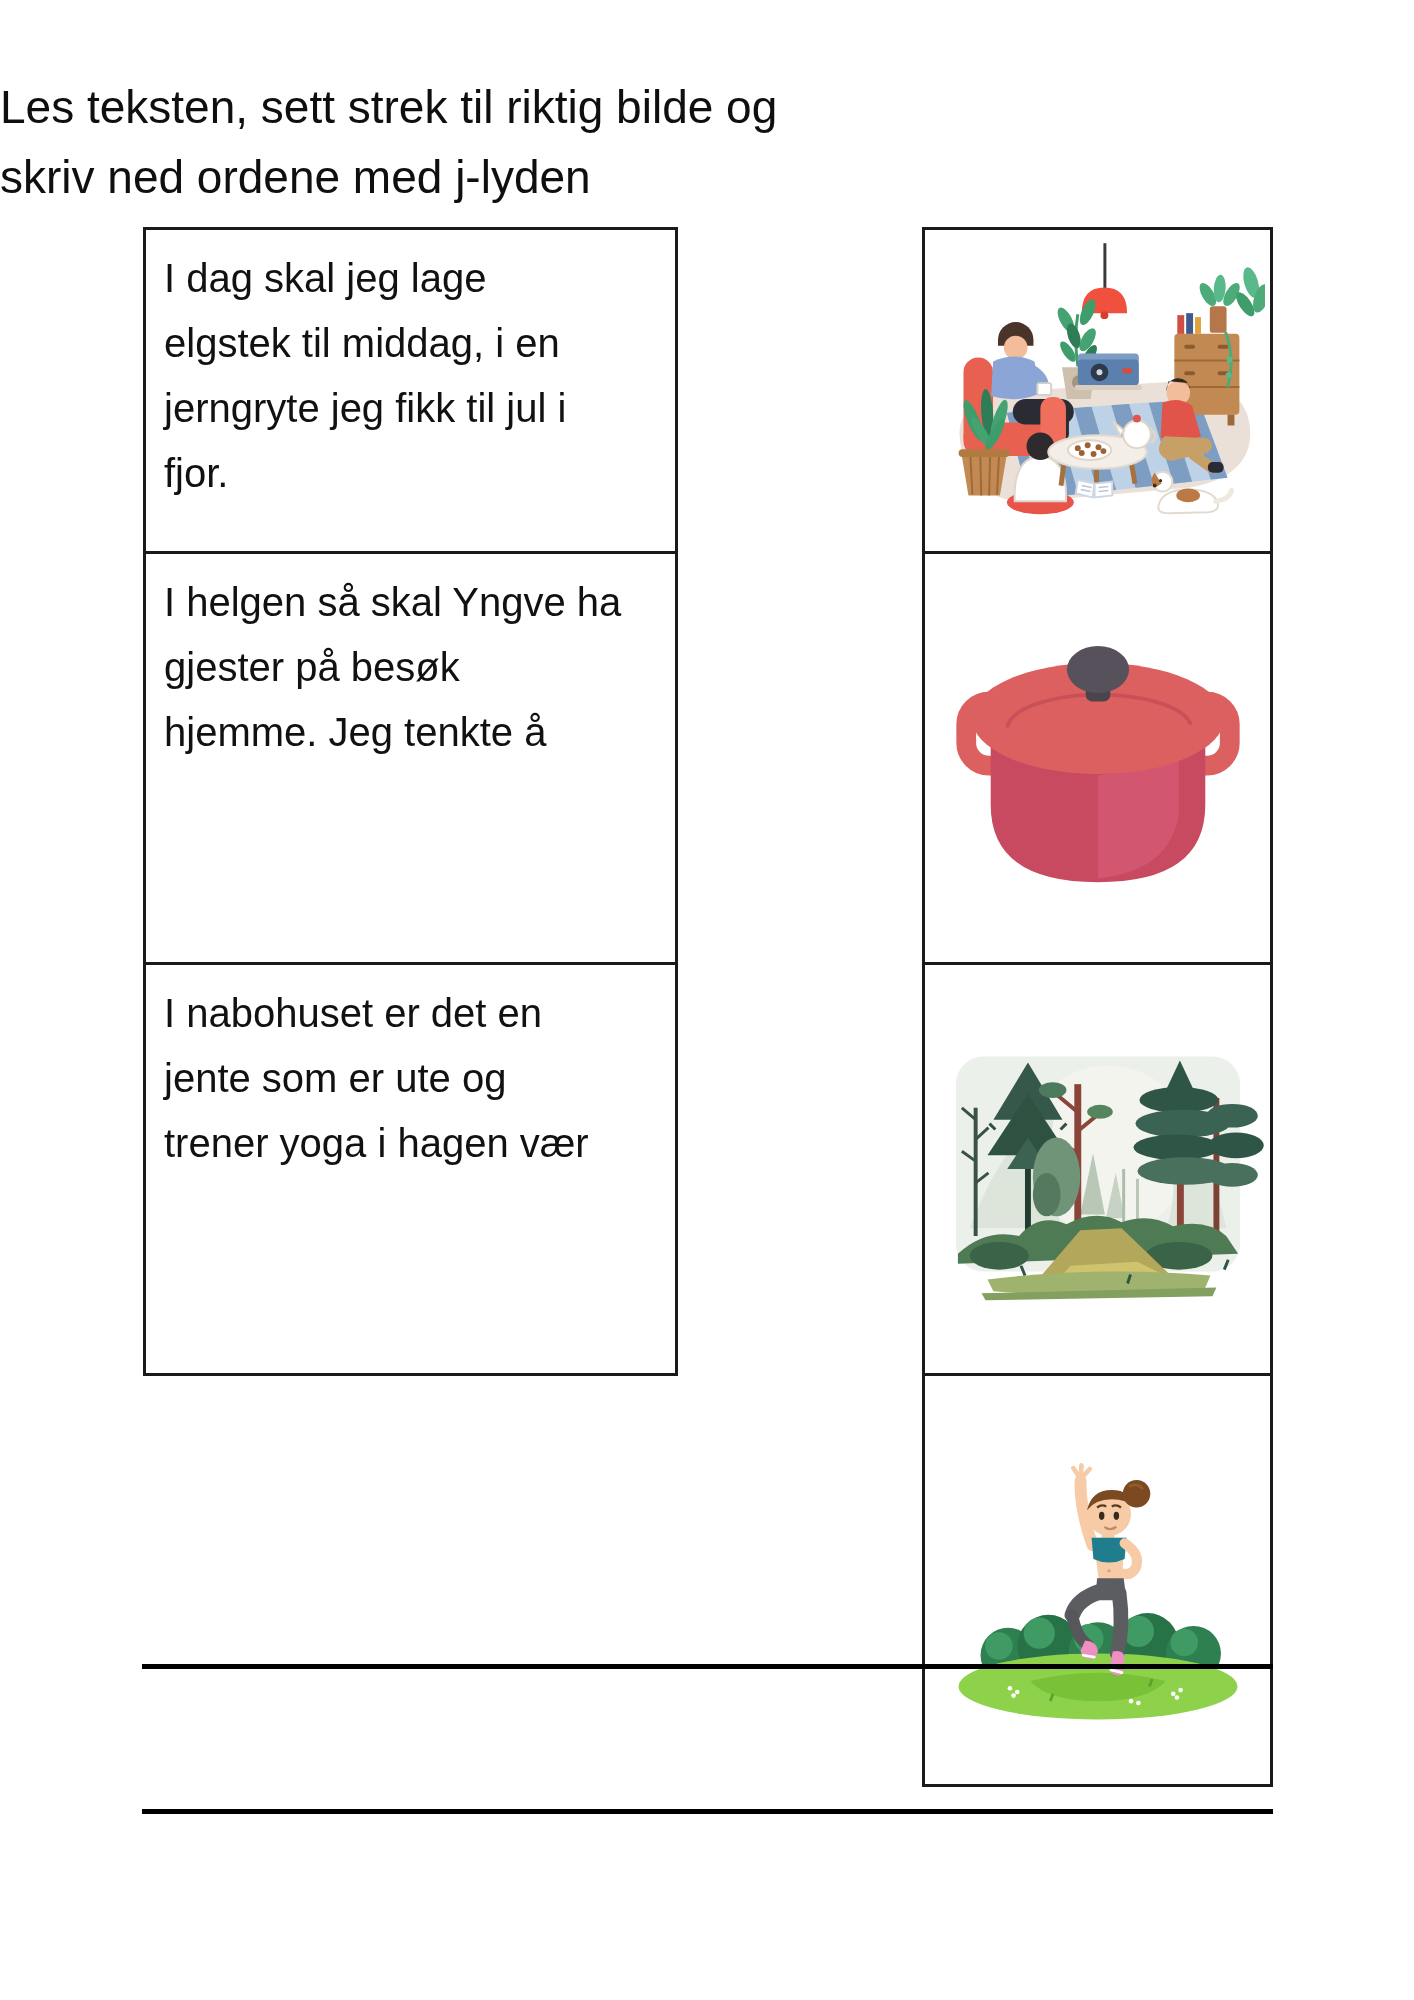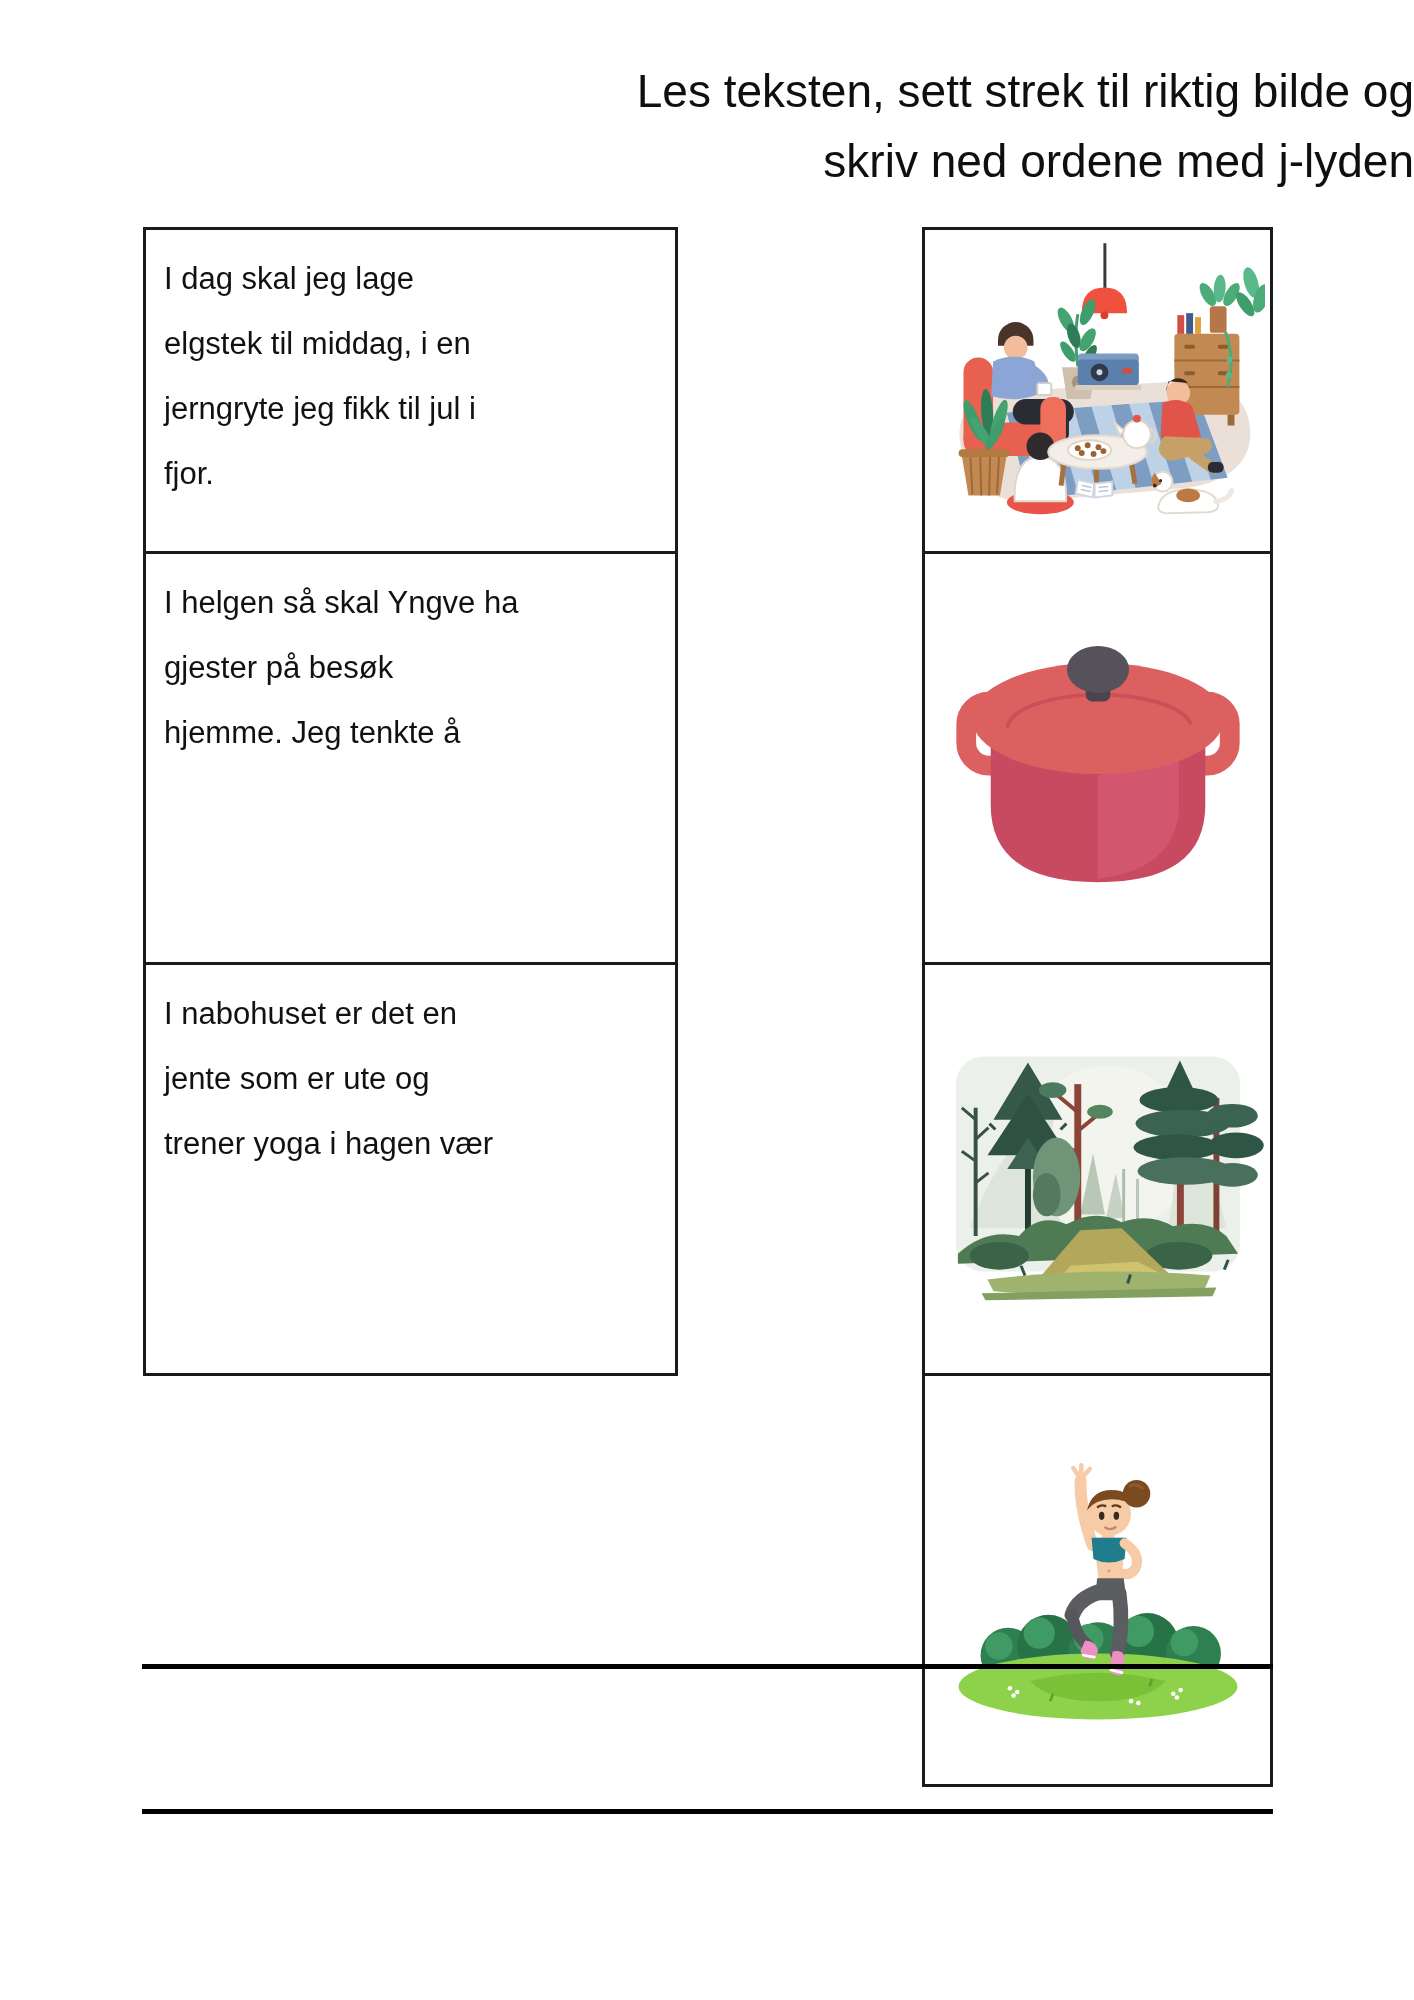--- a/index.html
+++ b/index.html
@@ -5,39 +5,39 @@
   html,body{margin:0;padding:0;background:#fff;}
   .page{
     position:relative;
     width:1414px;height:2000px;
     background:#ffffff;
     font-family:"Liberation Sans", sans-serif;
     color:#111;
     overflow:hidden;
   }
   .title{
-    position:absolute;top:56px;left:0;width:1414px;
-    text-align:right;
+    position:absolute;top:72px;left:0;width:1414px;
+    text-align:left;
     font-size:46px;line-height:70px;
     color:#0f0f0f;
   }
   .col{position:absolute;top:227px;}
   .col-text{left:143px;width:535px;}
   .col-img{left:922px;width:351px;}
   .cell{
     box-sizing:border-box;
     border:3px solid #1a1a1a;
     background:#fff;
   }
   .cell + .cell{margin-top:-3px;}
   .h1{height:327px;}
   .h2{height:414px;}
   .text-cell{
     padding:16px 8px 0 18px;
-    font-size:31px;
+    font-size:40px;
     line-height:65px;
   }
   .text-cell .tline{white-space:nowrap;}
   .img-cell{
     display:flex;align-items:center;justify-content:center;
   }
   .answer-line{
     position:absolute;left:142px;width:1131px;height:5px;
     background:#000;
   }

